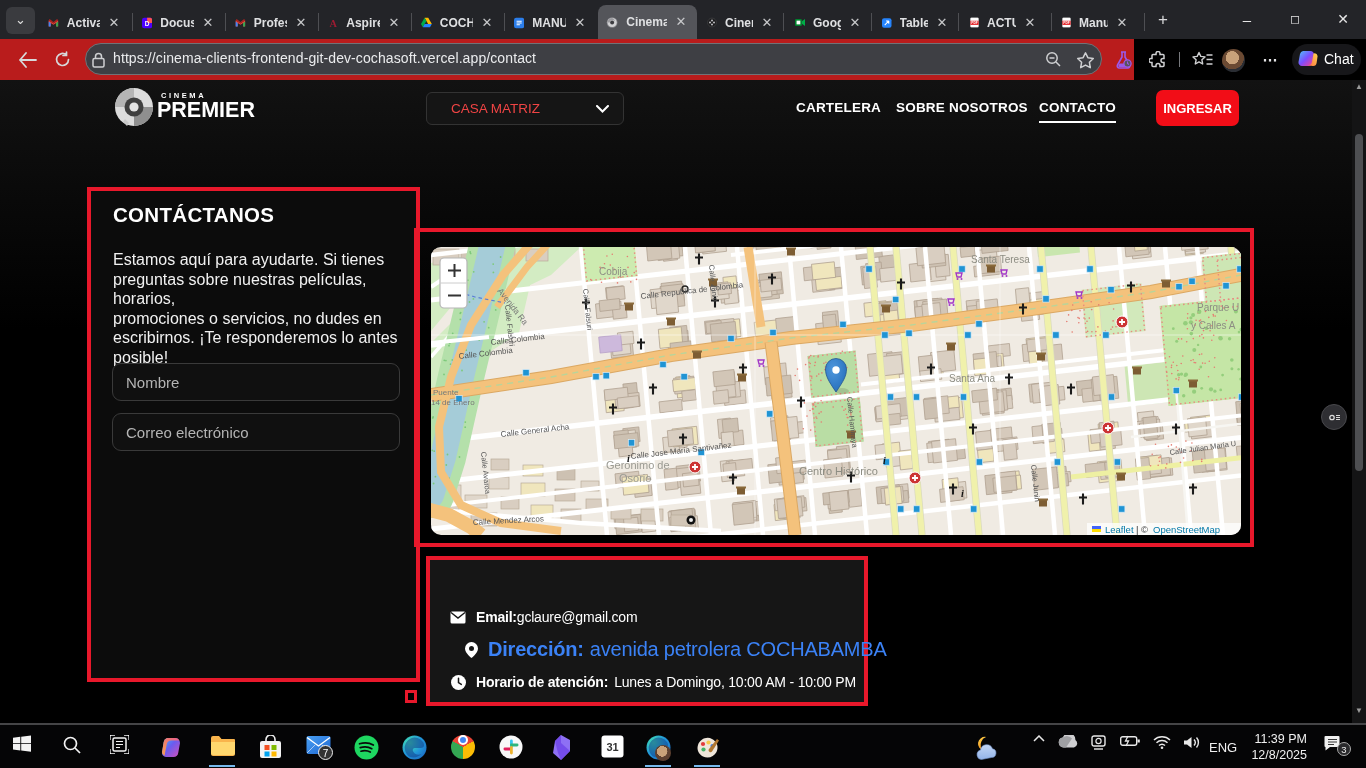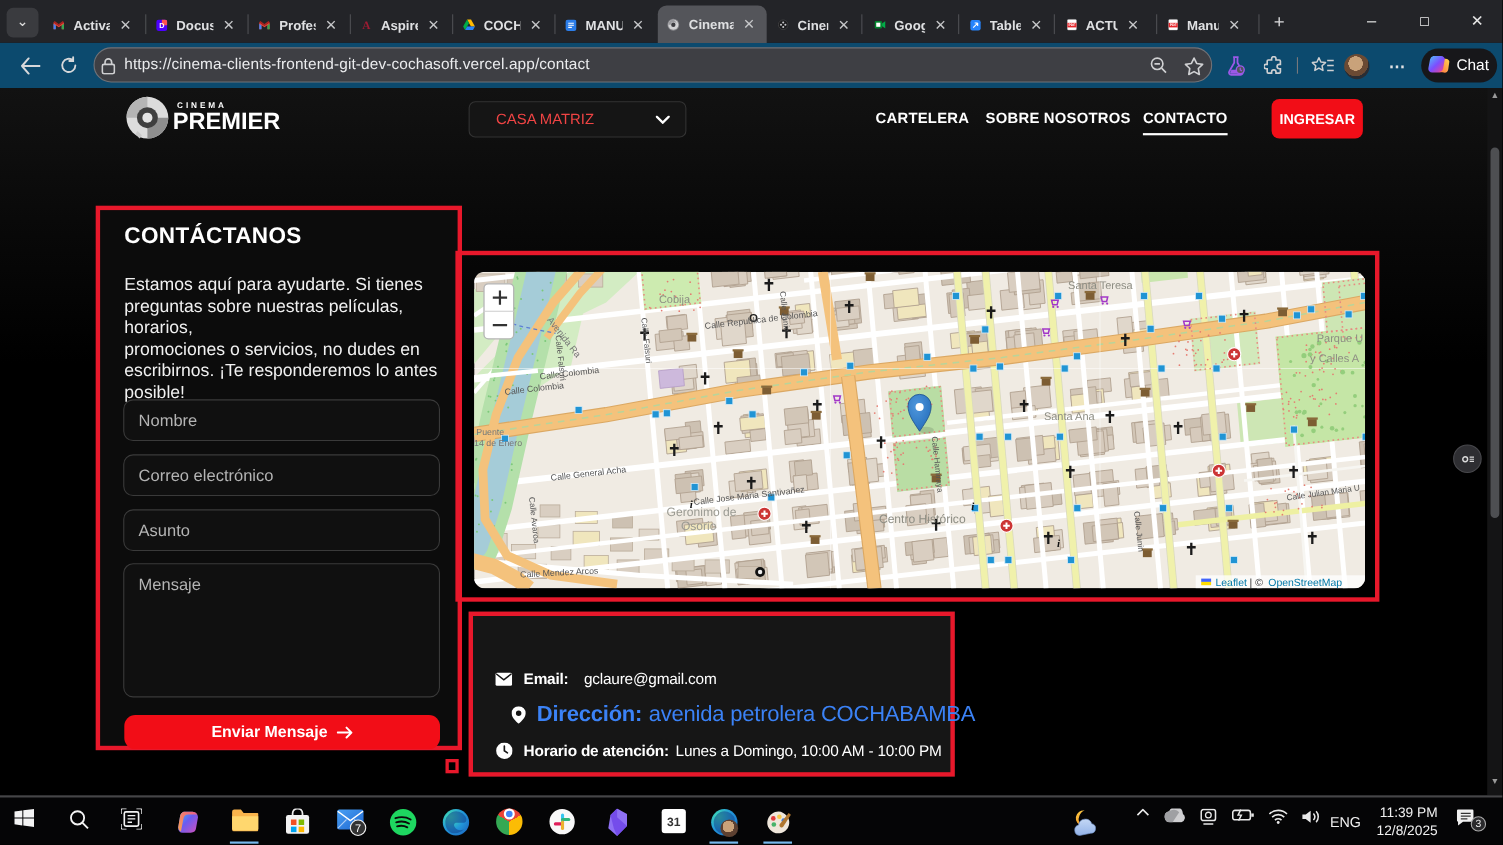--- a/index.html
+++ b/index.html
@@ -7,21 +7,21 @@
 
 .tabbar{position:absolute;left:0;top:0;width:1366px;height:39px;background:#232428}
 .tab{position:absolute;top:6px;height:33px;border-radius:8px 8px 0 0;display:flex;align-items:center;padding:0 8px;color:#dfe0e2;font-size:12px}
 .tab .ttl{white-space:nowrap;overflow:hidden;width:46px;margin-left:8px;font-weight:bold}
 .tab .tx{margin-left:6px;color:#c7c8ca;font-size:13px;width:16px;height:16px;line-height:16px;text-align:center;border-radius:4px;flex:0 0 auto}
 .tab.active{background:#54555a;z-index:2}
 .tsep{position:absolute;top:13px;width:1px;height:18px;background:#4e4f53}
 .chevbtn{position:absolute;left:6px;top:7px;width:29px;height:27px;background:#3a3b3f;border-radius:6px;color:#e0e0e0;text-align:center;line-height:25px;font-size:13px}
 .wctl{position:absolute;top:0;height:39px;width:46px;color:#e6e6e6;text-align:center;line-height:39px;font-size:15px}
 
-.toolbar{position:absolute;left:0;top:39px;width:1366px;height:41px;background:#0c4a6e}
+.toolbar{position:absolute;left:0;top:39px;width:1134px;height:41px;background:#b91c1c}
 .urlpill{position:absolute;left:85px;top:4px;width:1017px;height:32px;border-radius:16px;background:#3e3f44;border:1px solid #717277}
 .urltext{position:absolute;left:28px;top:6.5px;font-size:14px;color:#ebecee;letter-spacing:0.1px}
 .tbico{position:absolute;top:0;height:41px;display:flex;align-items:center;justify-content:center;color:#d7d8da}
 .chatpill{position:absolute;left:1292px;top:4.5px;width:69px;height:31px;border-radius:16px;background:#17171a;display:flex;align-items:center;color:#fff;font-size:14px}
 
 .page{position:absolute;left:0;top:80px;width:1366px;height:643px;background:linear-gradient(180deg,#121212 0,#090909 120px,#000 250px);overflow:hidden}
 .nav a{color:#fff;text-decoration:none;font-weight:bold;font-size:13.5px;letter-spacing:0.2px}
 .redbox{position:absolute;border:4px solid #e8182b}
 .fld{position:absolute;left:21px;width:288px;background:#101010;border:1px solid #3a3a3a;border-radius:9px;color:#b4b4b4;font-size:15px;padding:10px 13px}
 
@@ -249,25 +249,20 @@
         <a class="abs" style="left:796px;top:100px">CARTELERA</a>
 <a class="abs" style="left:896px;top:100px">SOBRE NOSOTROS</a>
 <a class="abs" style="left:1039px;top:100px;padding-bottom:6px;border-bottom:2px solid #fff">CONTACTO</a>
       </div>
       <div class="abs" style="left:1156px;top:90px;width:83px;height:36px;background:#f20d17;border-radius:7px;color:#fff;font-weight:bold;font-size:13px;display:flex;align-items:center;justify-content:center">INGRESAR</div>
       <div class="redbox" style="left:87px;top:187px;width:333px;height:495px;background:#0c0c0c">
         <div class="abs" style="left:22px;top:12px;color:#fff;font-size:20.5px;font-weight:800;letter-spacing:0.3px">CONTÁCTANOS</div>
         <div class="abs" style="left:22px;top:59px;width:300px;color:#f1f1f1;font-size:16px;line-height:19.6px">Estamos aquí para ayudarte. Si tienes<br>preguntas sobre nuestras películas, horarios,<br>promociones o servicios, no dudes en<br>escribirnos. ¡Te responderemos lo antes<br>posible!</div>
         <div class="fld" style="top:172px;height:38px">Nombre</div>
         <div class="fld" style="top:222px;height:38px">Correo electrónico</div>
-        <div class="fld" style="top:272px;height:38px">Asunto</div>
-        <div class="fld" style="top:321px;height:122px">Mensaje</div>
-        <div class="abs" style="left:22px;top:459px;width:287px;height:31px;background:#f20d17;border-radius:10px;color:#fff;font-weight:bold;font-size:14.5px;display:flex;align-items:center;justify-content:center">Enviar Mensaje&nbsp;&nbsp;<svg width="15" height="12" viewBox="0 0 15 12">
-            <path d="M1 6h12M9 1.5 13.5 6 9 10.5" stroke="#fff" stroke-width="1.8" fill="none" stroke-linecap="round" stroke-linejoin="round"></path>
-          </svg></div>
       </div>
       <div class="redbox" style="left:414px;top:228px;width:840px;height:319px"></div>
       <div class="abs" style="left:431px;top:247px;width:810px;height:288px;border-radius:10px;overflow:hidden">
         <svg width="810" height="288" viewBox="0 0 810 288" style="display:block">
 <rect width="810" height="288" fill="#f0ebe3"></rect>
 <polygon points="150.9,-6.9 202.9,-12.8 206.7,29.2 154.7,35.0" fill="#cdebb0"></polygon>
 <polygon points="376.5,109.0 424.5,103.6 428.3,145.6 380.3,151.0" fill="#b9dda4"></polygon>
 <polygon points="380.7,156.0 428.7,150.6 432.7,194.6 384.7,200.0" fill="#b9dda4"></polygon>
 <polygon points="728.6,59.1 828.6,47.8 837.6,147.8 737.6,159.1" fill="#c5e6a6"></polygon>
 <polygon points="770.6,9.9 824.6,3.8 828.8,49.8 774.8,55.9" fill="#cde6b4"></polygon>
@@ -1209,21 +1204,21 @@
       </div>
       <div class="redbox" style="left:426px;top:556px;width:442px;height:150px;background:#161616">
         <div class="abs" style="left:20px;top:46.4px;width:420px;height:22px;display:flex;align-items:center;color:#fff;font-size:14px;letter-spacing:-0.2px;white-space:nowrap">
           <span style="width:16px;display:flex;justify-content:center">
             <svg width="16" height="13" viewBox="0 0 16 13">
               <rect x="0.5" y="0.5" width="15" height="12" rx="1.5" fill="#fff"></rect>
               <path d="M1 1.5 8 7l7-5.5" stroke="#161616" stroke-width="1.4" fill="none"></path>
             </svg>
           </span>
           <span style="margin-left:10px;font-weight:bold">Email:</span>
-          <span style="margin-left:14px">gclaure@gmail.com</span>
+          <span style="margin-left:0">gclaure@gmail.com</span>
         </div>
         <div class="abs" style="left:35px;top:78.8px;width:420px;height:22px;display:flex;align-items:center;color:#3b82f6;font-size:20px;letter-spacing:-0.2px;white-space:nowrap">
           <span style="width:16px;display:flex;justify-content:center">
             <svg width="13" height="16" viewBox="0 0 13 16">
               <path d="M6.5 0A6.5 6.5 0 0 0 0 6.5C0 11 6.5 16 6.5 16S13 11 13 6.5A6.5 6.5 0 0 0 6.5 0Zm0 9a2.5 2.5 0 1 1 0-5 2.5 2.5 0 0 1 0 5Z" fill="#fff"></path>
             </svg>
           </span>
           <span style="margin-left:10px;font-weight:bold">Dirección:</span>
           <span style="margin-left:6px">avenida petrolera COCHABAMBA</span>
         </div>

